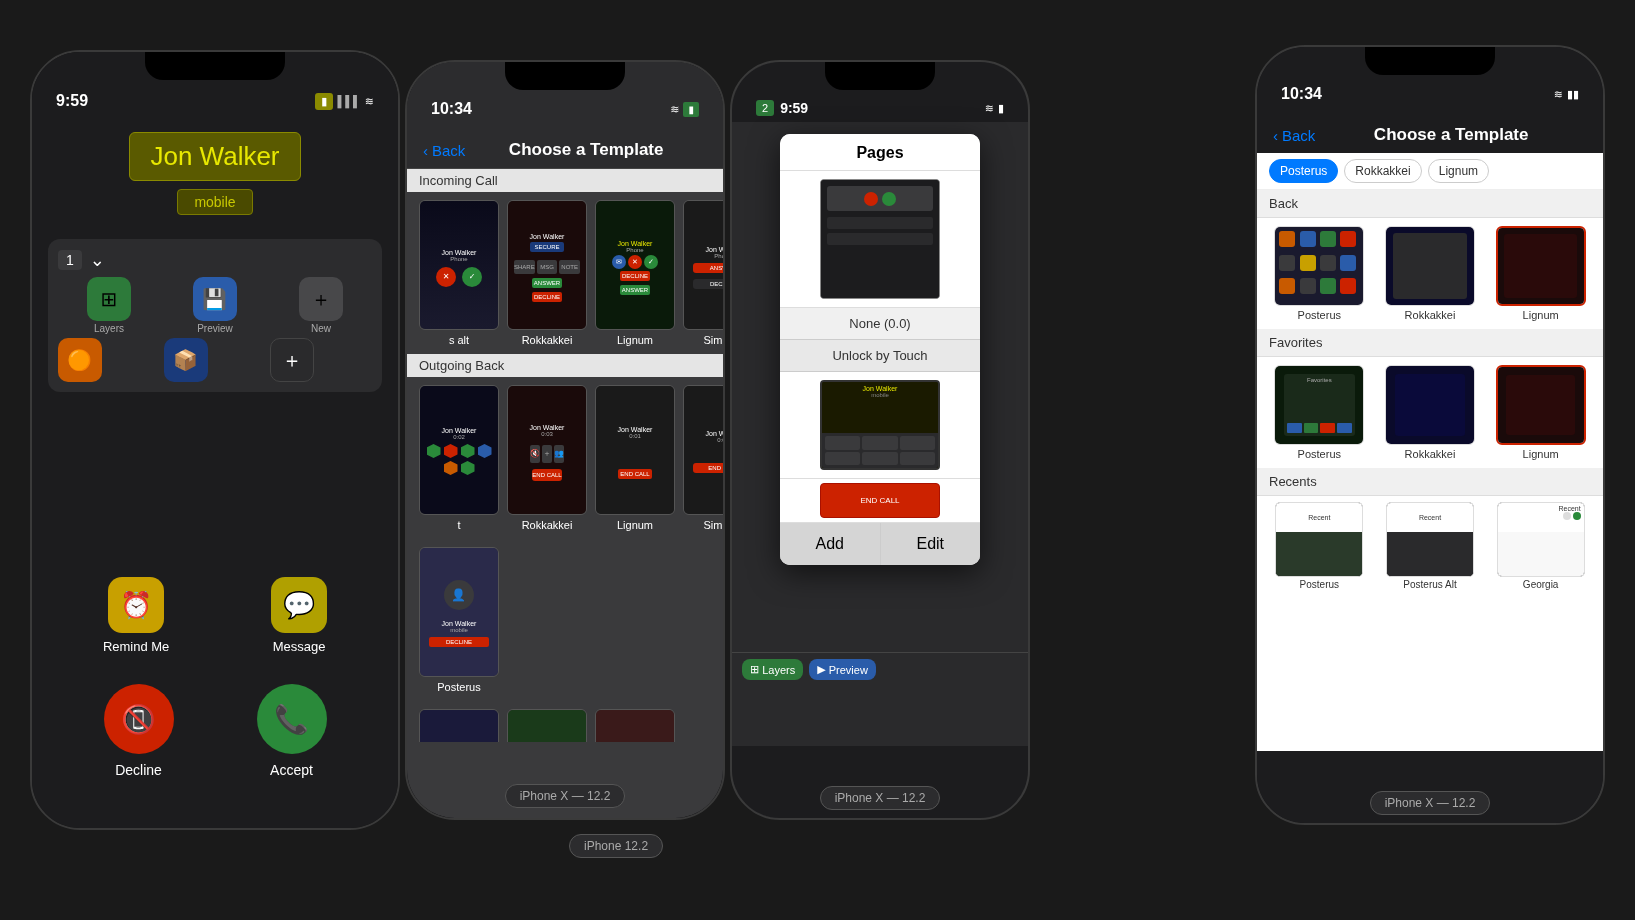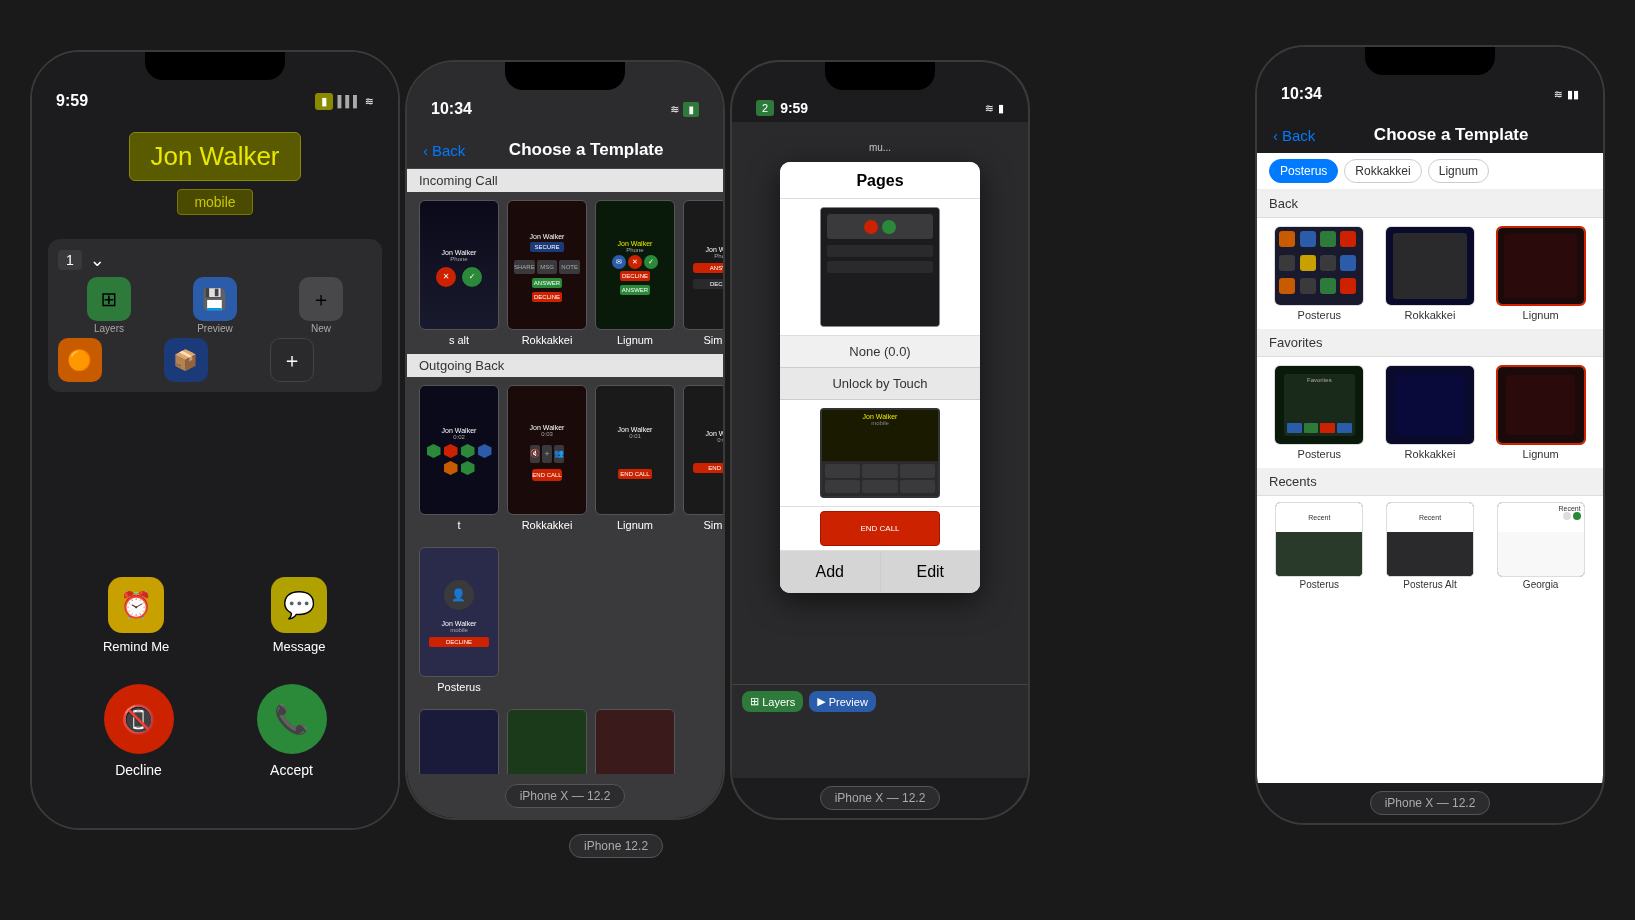--- a/index.html
+++ b/index.html
@@ -286,20 +286,21 @@
     }
 
     .device-label {
       background: #2c2c2e;
       border: 1px solid #555;
       border-radius: 12px;
       color: #aaa;
       font-size: 12px;
       padding: 4px 14px;
       display: inline-block;
+      margin-top: 32px;
     }
 
     
     .phone3 {
       width: 300px;
       height: 760px;
       left: 730px;
       top: 60px;
       z-index: 12;
     }
@@ -565,21 +566,21 @@
     .home-icon.red { background: #cc2200; }
     .home-icon.yellow { background: #c8a000; }
 
     .p3-popup-overlay {
       position: absolute;
       top: 0; left: 0; right: 0; bottom: 0;
       z-index: 15;
       display: flex;
       align-items: flex-start;
       justify-content: center;
-      padding-top: 100px;
+      padding-top: 72px;
     }
 
     .p3-popup-box {
       background: #e8e8e8;
       border-radius: 10px;
       width: 200px;
       overflow: hidden;
       box-shadow: 0 8px 30px rgba(0,0,0,0.6);
     }
 

